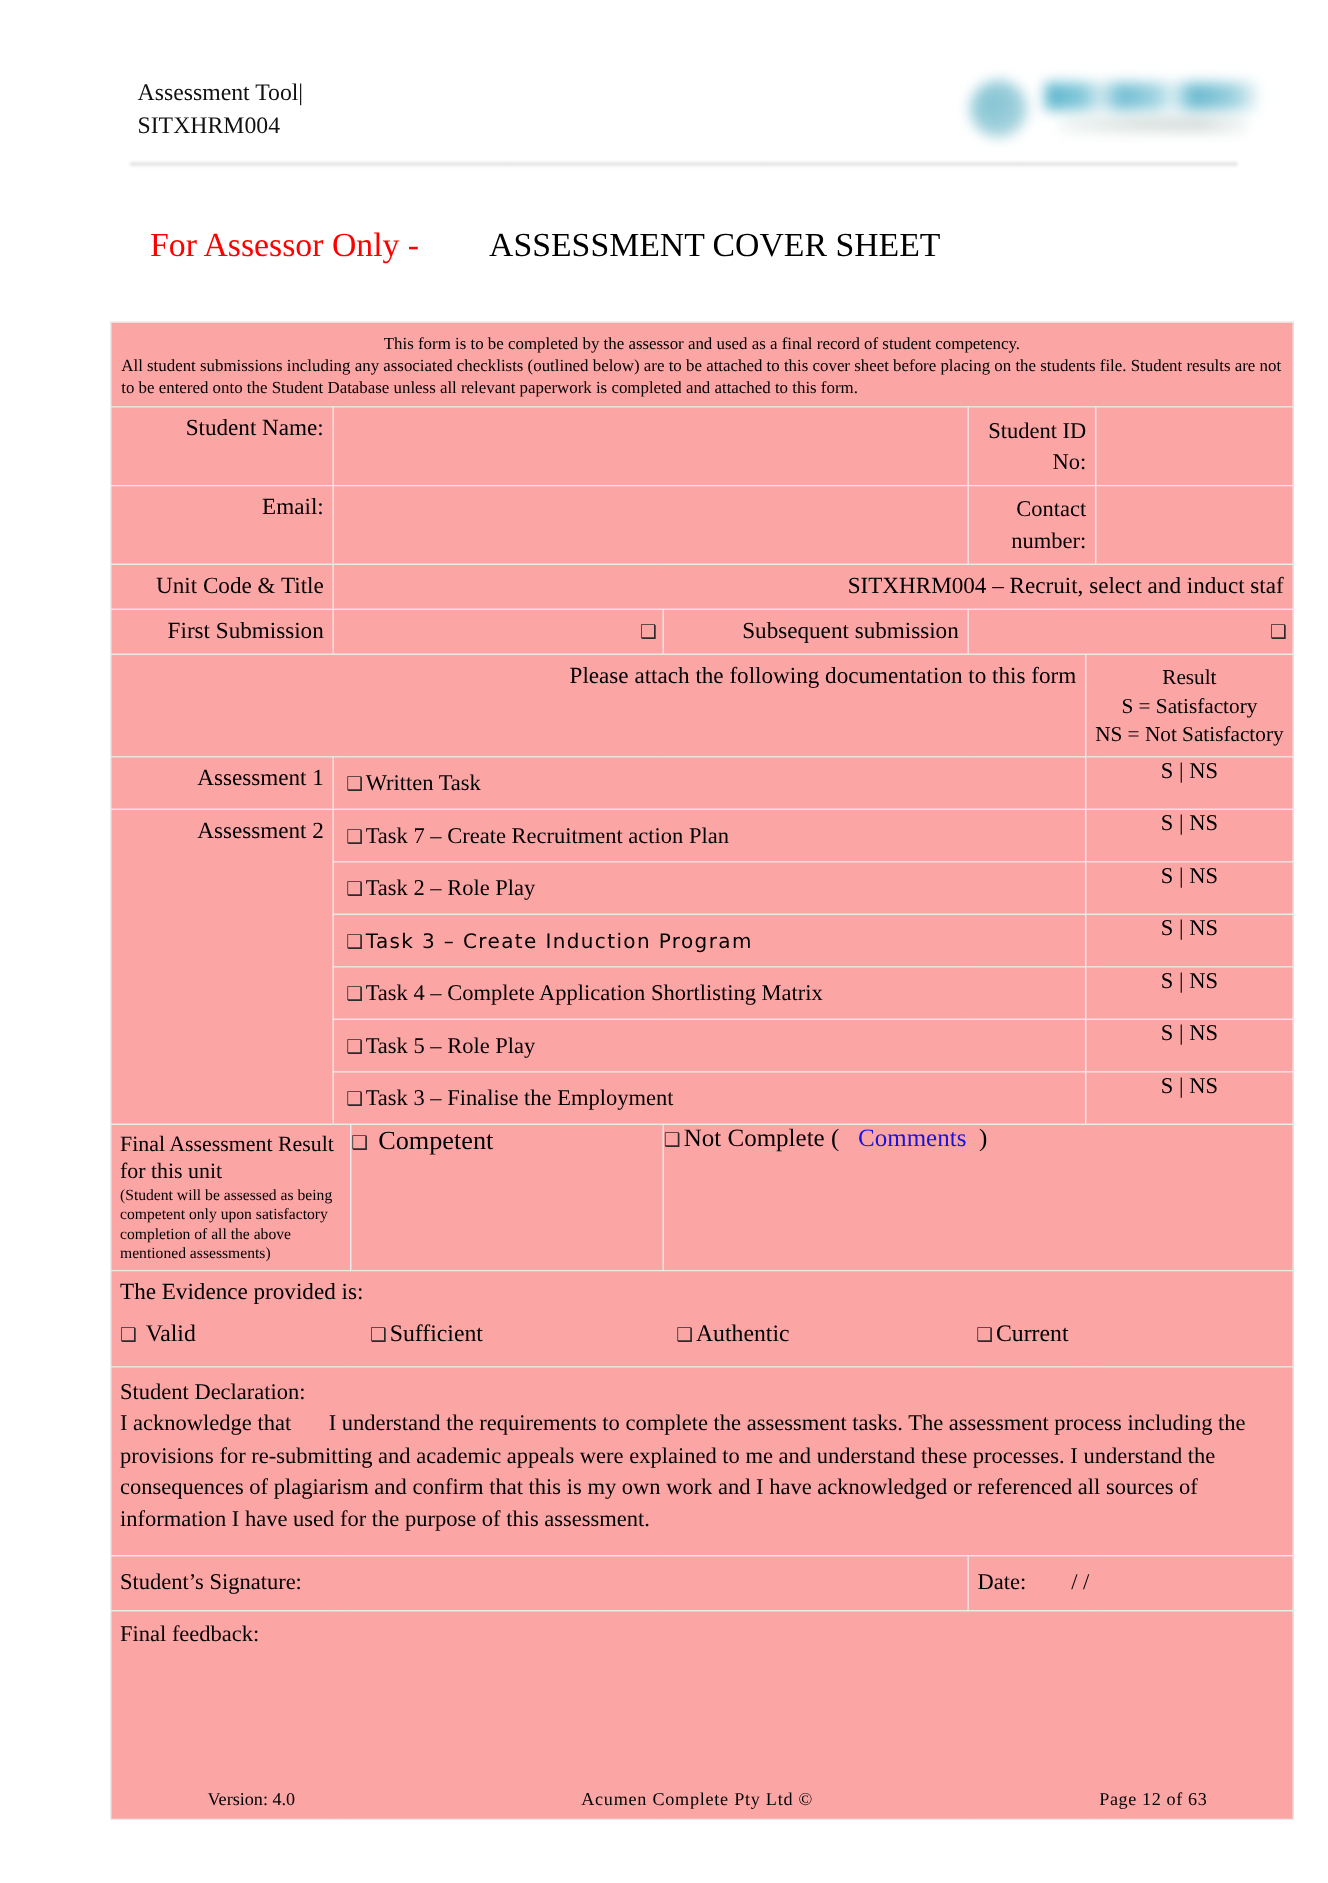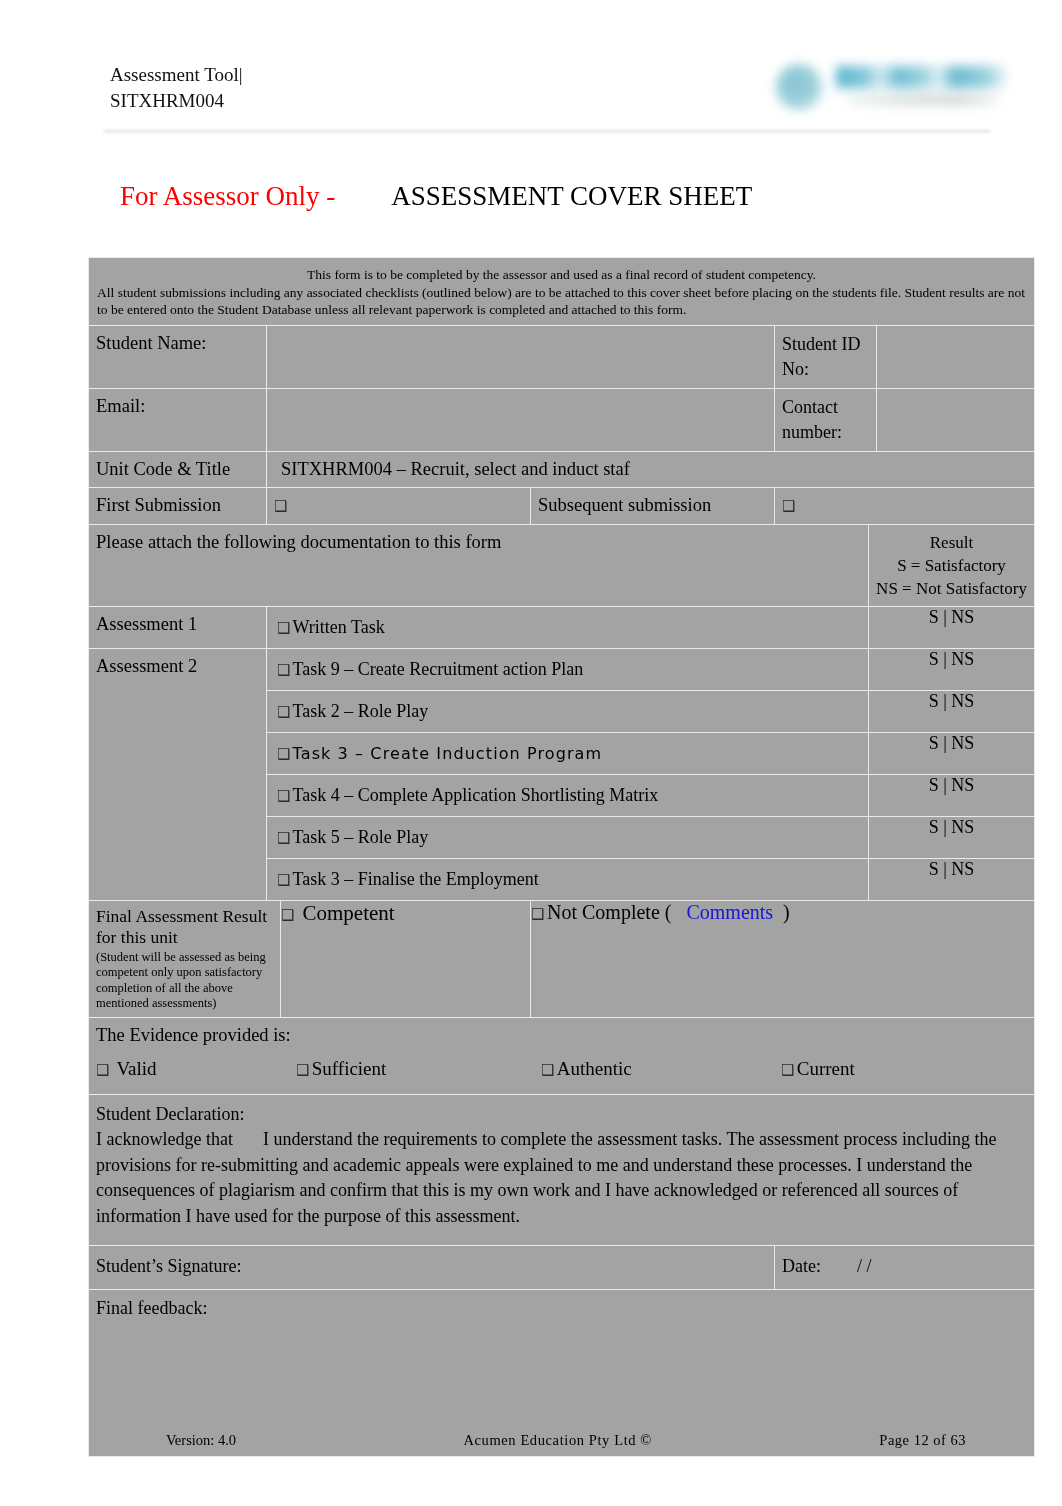--- a/index.html
+++ b/index.html
@@ -102,23 +102,23 @@
     left: 88px;
     top: 257px;
     width: 946px;
     border-collapse: collapse;
     table-layout: fixed;
   }
   .tbl td {
     border: 1px solid #eaeaea;
     vertical-align: top;
     padding: 0;
-    background: #a3a3a3;
-  }
-  .cell { padding: 6px 7px; }
+    background: #fca5a5;
+  }
+  .cell { padding: 6px 7px; text-align: right; }
 
   .intro {
     font-size: 13.5px;
     line-height: 17.5px;
     padding: 8px 8px 6px 8px;
   }
   .intro .ctr { display: block; text-align: center; }
 
   .lbl  { font-size: 18.5px; line-height: 23px; }
   .lbl-sm { font-size: 18px; line-height: 25px; }
@@ -339,21 +339,21 @@
       <td colspan="2" class="sns">
         <span>S | NS</span>
       </td>
     </tr>
 
     <tr>
       <td rowspan="6" class="v-mid">
         <div class="cell lbl">Assessment 2</div>
       </td>
       <td colspan="4">
-        <div class="taskline"><span class="box"></span>&nbsp;<span>Task 9 – Create Recruitment action Plan</span></div>
+        <div class="taskline"><span class="box"></span>&nbsp;<span>Task 7 – Create Recruitment action Plan</span></div>
       </td>
       <td colspan="2" class="sns">
         <span>S | NS</span>
       </td>
     </tr>
 
     <tr>
       <td colspan="4">
         <div class="taskline"><span class="box"></span>&nbsp;<span>Task 2 – Role Play</span></div>
       </td>
@@ -442,17 +442,17 @@
     <tr>
       <td colspan="7">
         <div class="feedback-cell">Final feedback:</div>
       </td>
     </tr>
   </tbody>
     </table>
 
   <div class="footer">
     <span class="left">Version: 4.0</span>
-    <span class="mid">Acumen   Education   Pty  Ltd  ©</span>
+    <span class="mid">Acumen   Complete   Pty  Ltd  ©</span>
     <span class="right">Page 12   of  63</span>
   </div>
 
 </div>
 
 </body></html>

